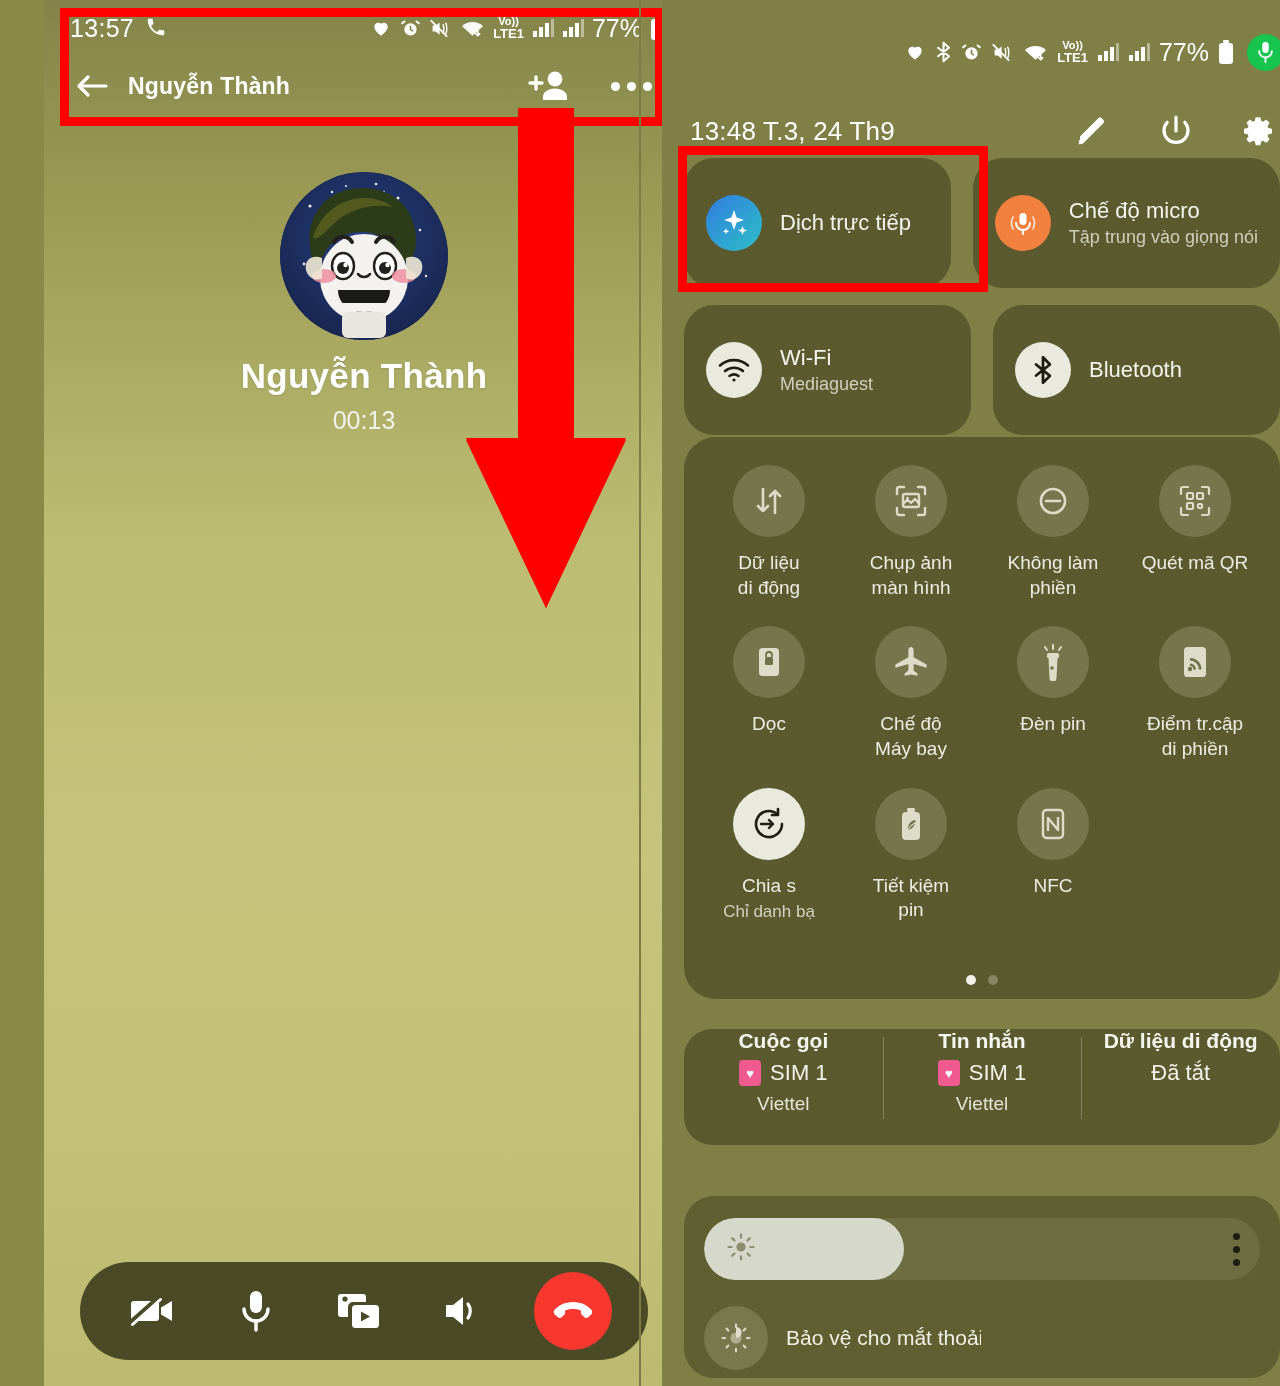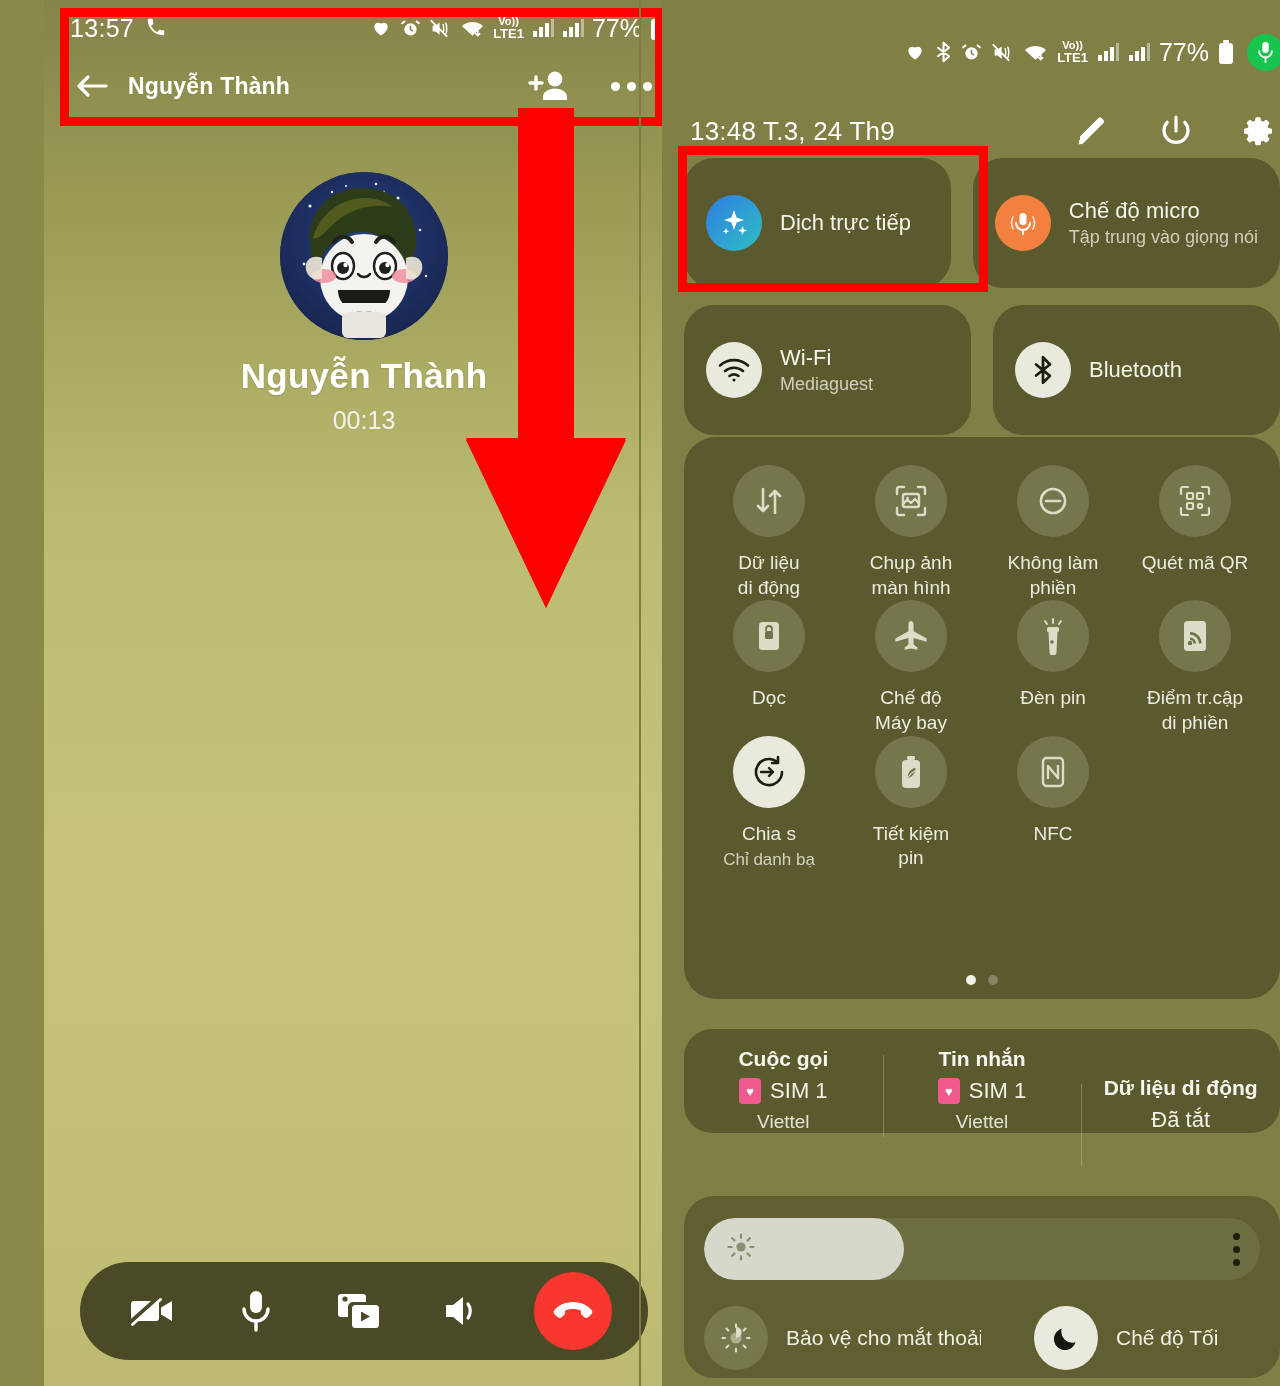--- a/index.html
+++ b/index.html
@@ -98,21 +98,21 @@
   }
   .bigtile .tl-txt { display:flex; flex-direction:column; gap:3px; min-width:0; }
   .tl-title { font-size:22px; color:#f4f4ec; font-weight:400; white-space:nowrap; }
   .tl-sub { font-size:18px; color:#cfcfbc; white-space:nowrap; overflow:hidden; }
 
   .grid-panel {
     position:absolute; left:22px; top:437px; width:596px; height:562px;
     background:rgba(60,60,28,.55); border-radius:32px;
     padding:28px 14px 0 14px;
   }
-  .qs-grid { display:grid; grid-template-columns:repeat(4,1fr); }
+  .qs-grid { display:grid; grid-template-columns:repeat(4,1fr); row-gap:26px; }
   .qs-cell { display:flex; flex-direction:column; align-items:center; gap:14px; position:relative; }
   .qs-circle {
     width:72px; height:72px; border-radius:50%; background:rgba(215,219,186,.22);
     display:flex; align-items:center; justify-content:center;
   }
   .qs-circle.on { background:#e9e9de; }
   .qs-label {
     font-size:19px; line-height:1.3; color:#ecece2; text-align:center;
     max-width:130px; white-space:pre-line;
   }
@@ -122,23 +122,23 @@
   }
   .ghost-left { left:-58px; top:82px; opacity:.85; }
   .page-dots {
     position:absolute; bottom:14px; left:0; width:100%;
     display:flex; justify-content:center; gap:12px;
   }
   .page-dots i { width:10px; height:10px; border-radius:50%; background:rgba(236,236,226,.3); display:block; }
   .page-dots i.active { background:#f2f2e8; }
 
   .sim-panel {
-    position:absolute; left:22px; top:1029px; width:596px; height:104px;
+    position:absolute; left:22px; top:1029px; width:596px; height:116px;
     background:rgba(60,60,28,.55); border-radius:28px;
-    display:flex; align-items:flex-end;
+    display:flex; align-items:flex-start;
   }
   .sim-col { flex:1; display:flex; flex-direction:column; align-items:center; gap:7px; position:relative; }
   .sim-col + .sim-col::before {
     content:""; position:absolute; left:0; top:8px; width:1px; height:82px;
     background:rgba(236,236,226,.28);
   }
   .sim-h { font-size:21px; font-weight:700; color:#f6f6ee; }
   .sim-mid { font-size:22px; color:#f2f2e8; display:flex; align-items:center; gap:9px; }
   .sim-badge {
     width:22px; height:26px; border-radius:4px; background:#f05a8f;
@@ -711,27 +711,19 @@
         <div class="br-item first">
           <span class="br-circle">
             <svg width="32" height="32" viewBox="0 0 32 32" fill="none" stroke="#dcdcc8" stroke-width="2.1" stroke-linecap="round">
                 <circle cx="16" cy="16" r="5.6" fill="#dcdcc8" stroke="none" opacity=".55"></circle>
                 <path d="M16 16a5.6 5.6 0 0 0 0-11.2" fill="#dcdcc8" stroke="none"></path>
                 <path d="M16 2.5v2.6M16 26.9v2.6M2.5 16h2.6M26.9 16h2.6M6.5 6.5l1.9 1.9M23.6 23.6l1.9 1.9M25.5 6.5l-1.9 1.9M8.4 23.6l-1.9 1.9"></path>
               </svg>
           </span>
           <span class="br-label clipped">Bảo vệ cho mắt thoải ma</span>
         </div>
-        <div class="br-item">
-          <span class="br-circle on">
-            <svg width="30" height="30" viewBox="0 0 30 30" fill="#16160e">
-                <path d="M24.5 19.2A11 11 0 0 1 10.8 5.5a11 11 0 1 0 13.7 13.7z"></path>
-              </svg>
-          </span>
-          <span class="br-label">Chế độ Tối</span>
-        </div>
       </div>
     </div>
 
     <div class="hl-box" id="hl-live-translate" style="left:16px;top:146px;width:310px;height:146px;"></div>
   </div>
 
 </div>
 
 </body></html>

